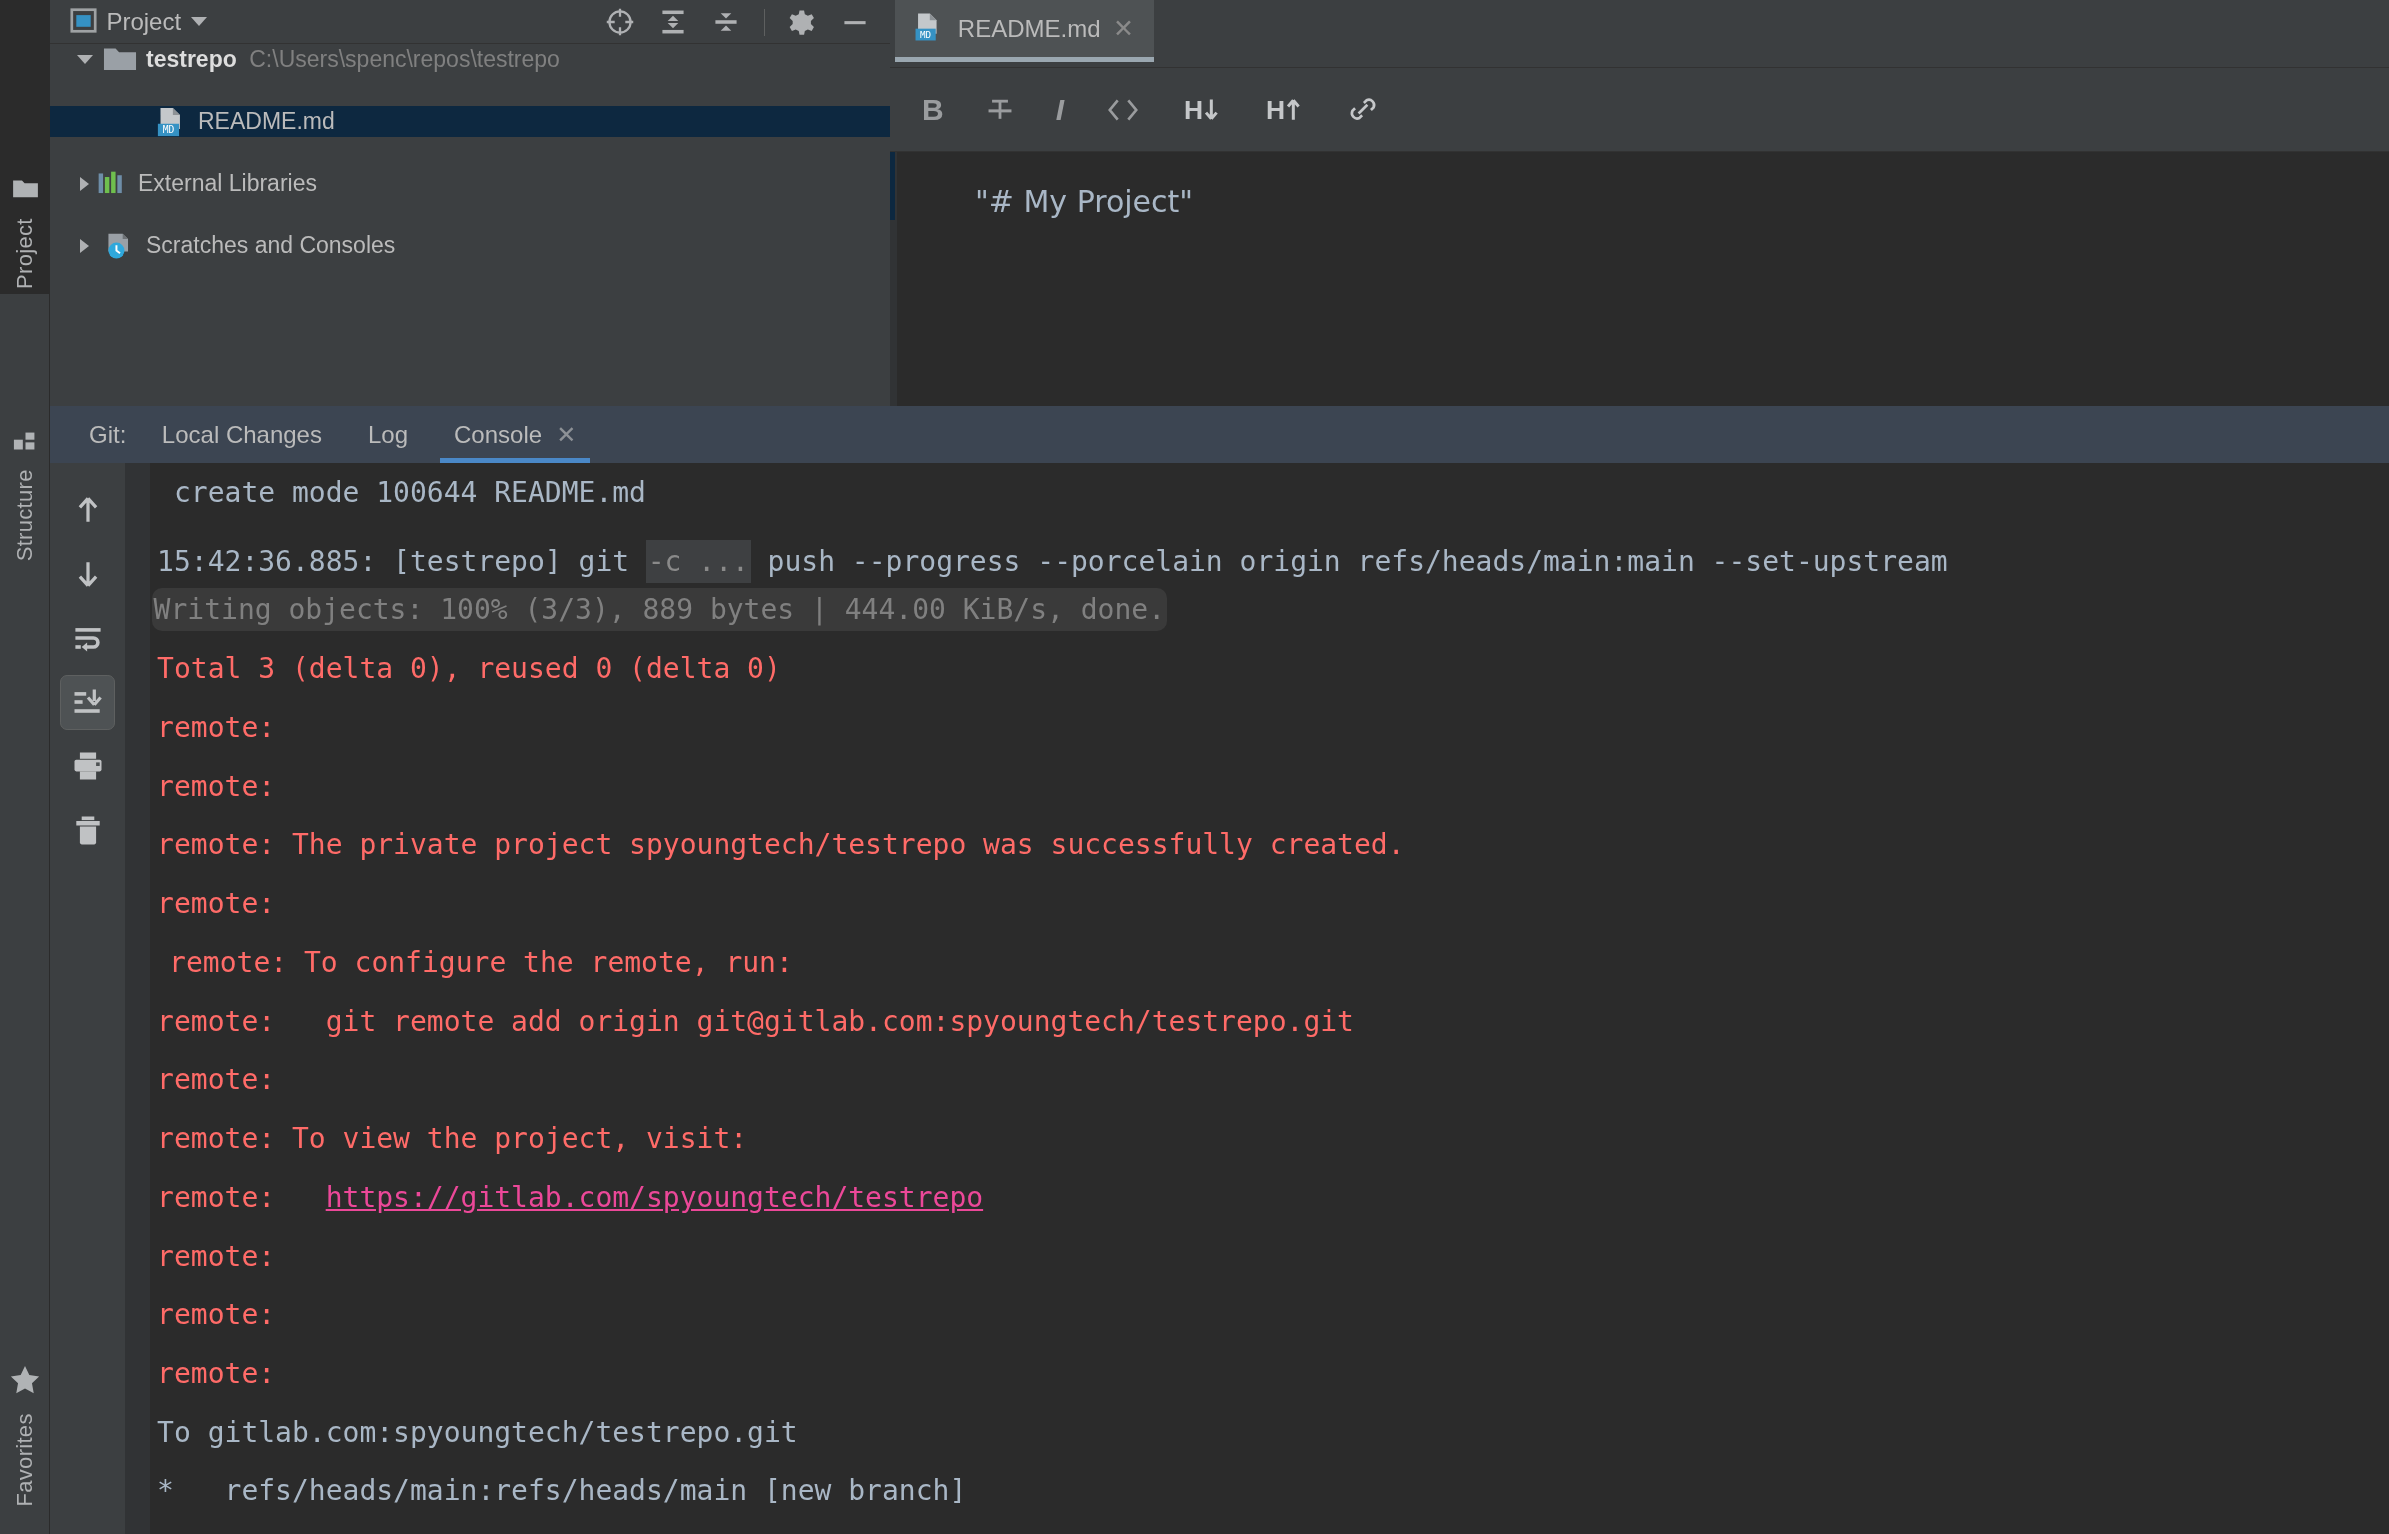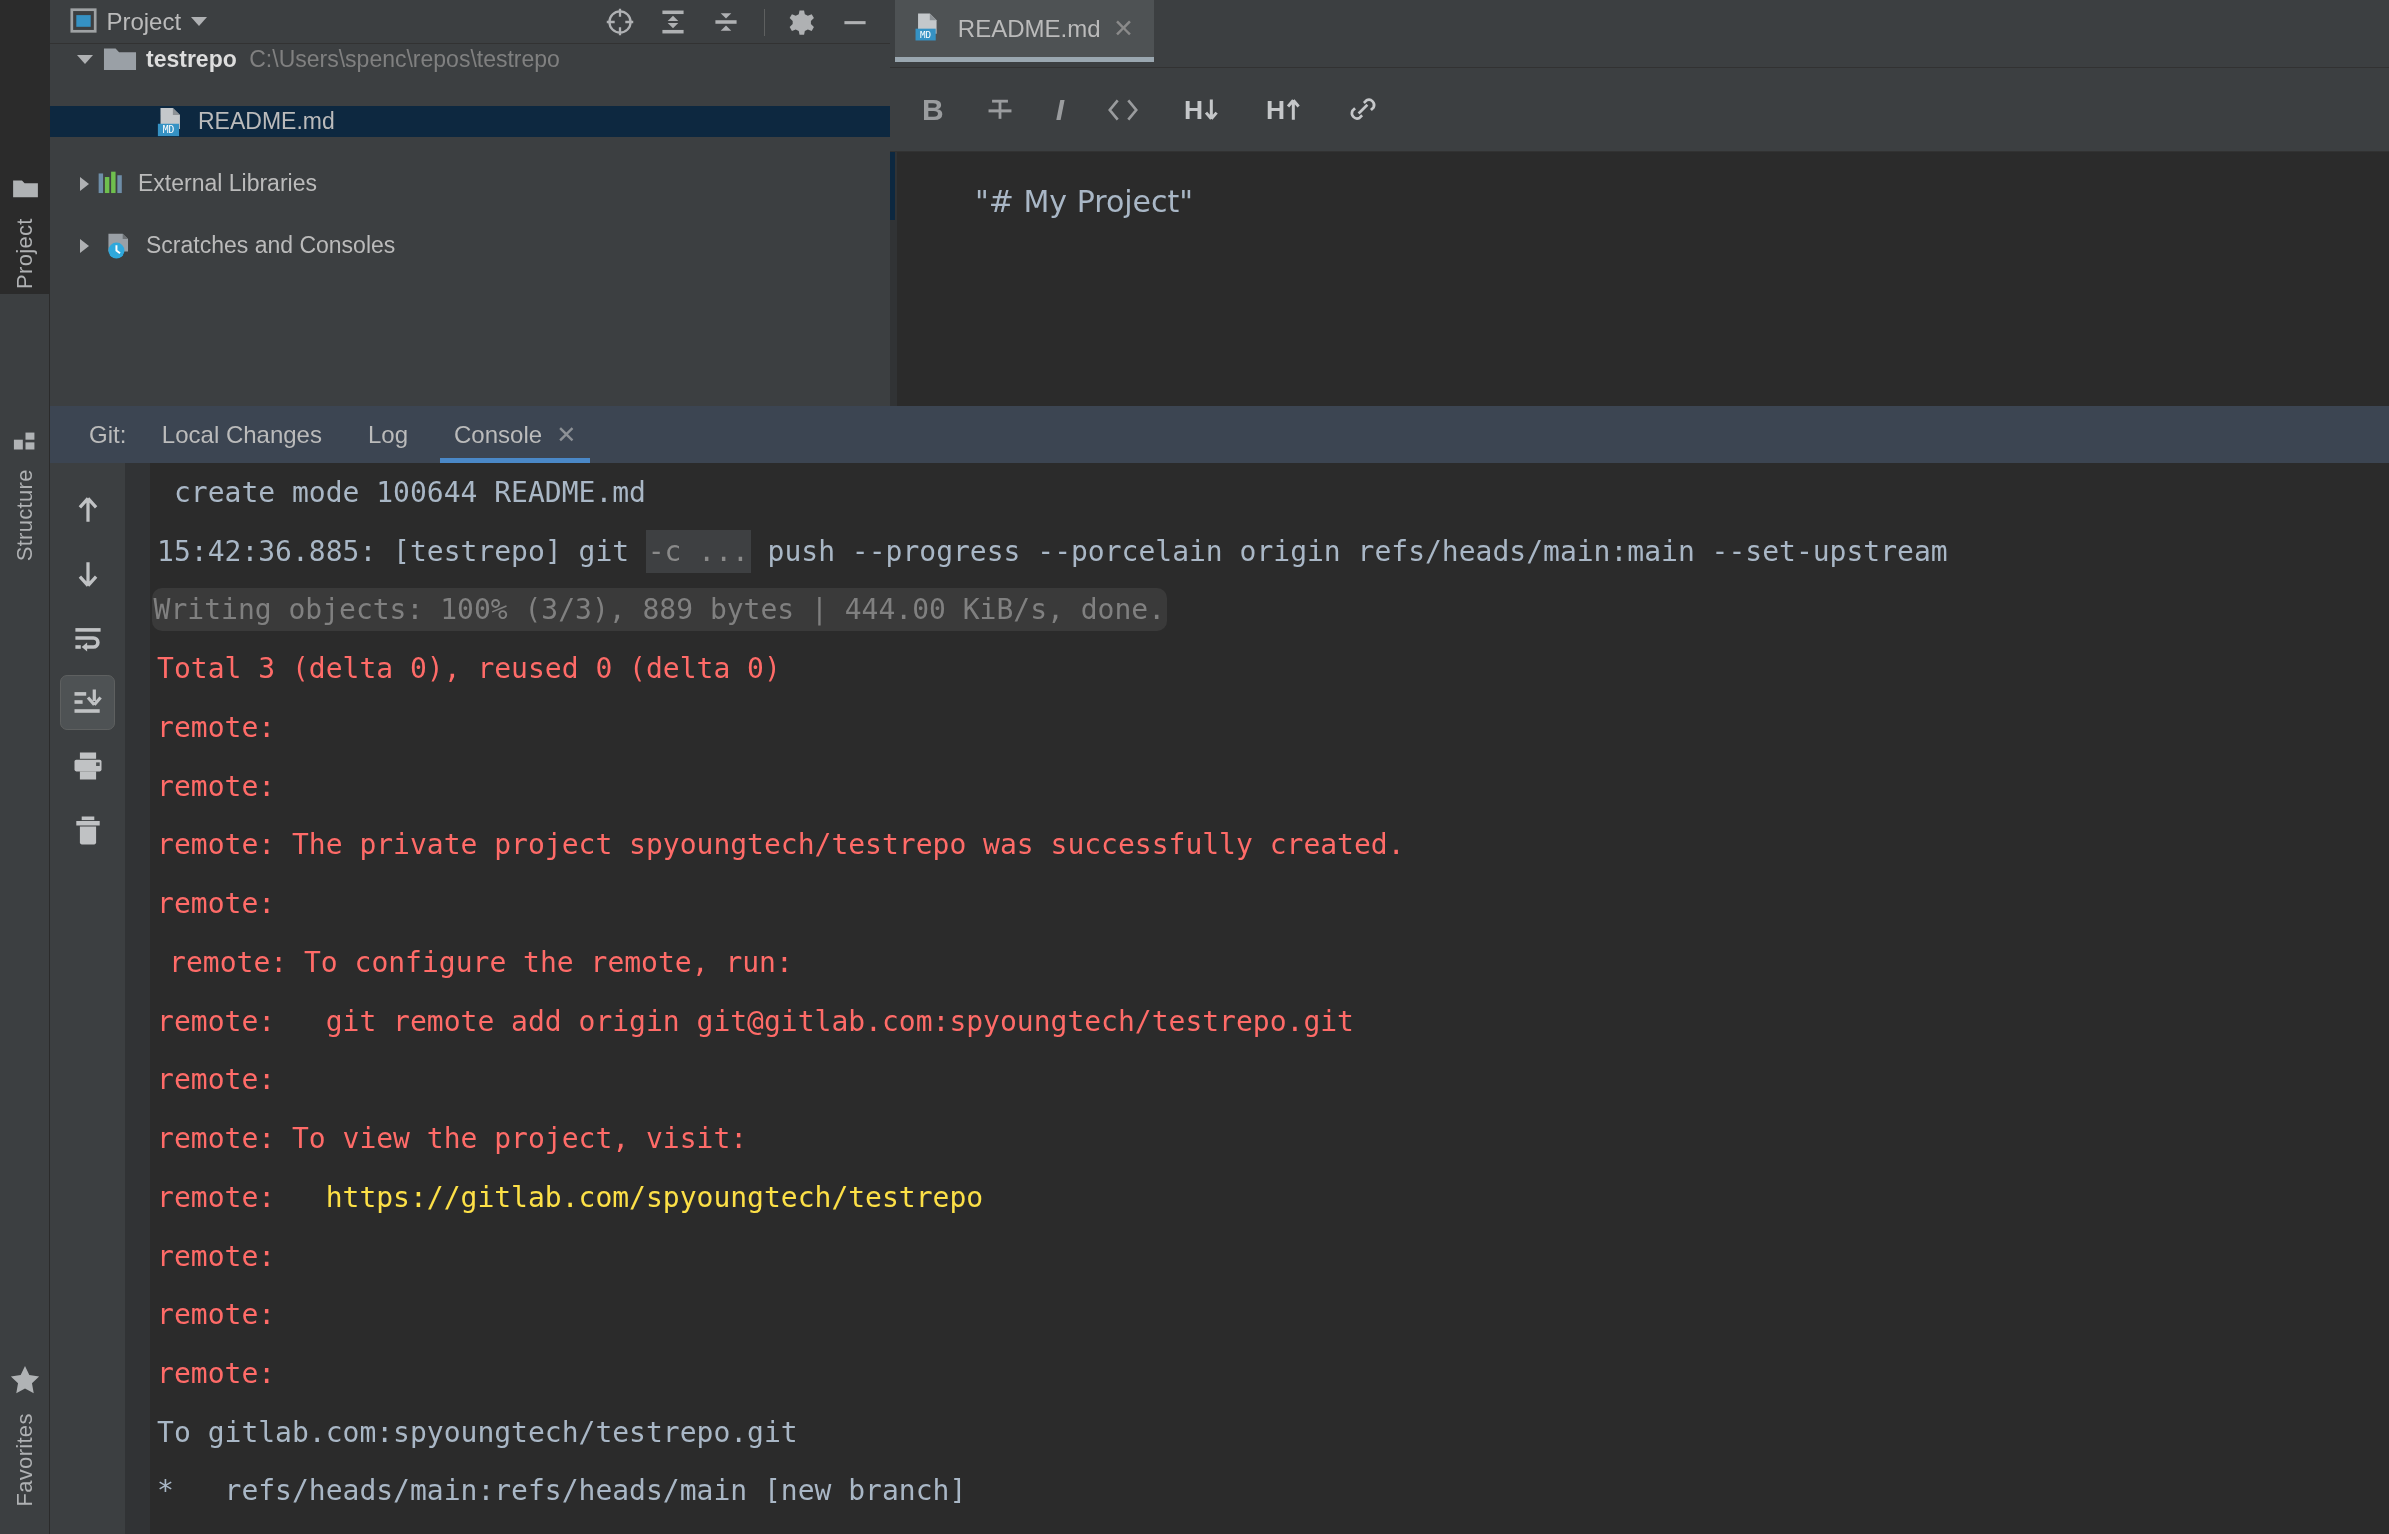--- a/index.html
+++ b/index.html
@@ -155,21 +155,21 @@
     position: relative; height: 59px; line-height: 59px;
     font-family: "DejaVu Sans Mono", monospace; font-size: 28px;
     white-space: pre; color: #A9B7C6; padding-left: 7.1px;
   }
   .cline.err { color: #FF6B68; }
   .cline.folded { color: #808080; }
   .cline.folded .fold-bg {
     background: #3A3A3A; padding: 5.3px 1.8px; border-radius: 10px;
   }
   .chip { background: #3E4042; color: #8A8A8A; padding: 5.3px 1.8px; }
-  .clink { color: #fde047; }
+  .clink { color: #ec4899; text-decoration: underline; }
 </style>
 </head>
 <body>
 
 <div id="app">
 
   <div class="rail">
     <div class="rail-btn active" style="top:0;height:294px;">
       <span class="rail-label">Project</span>
       <span class="rail-ico">
@@ -427,21 +427,21 @@
             <path d="M11 16h18v18a2 2 0 01-2 2H13a2 2 0 01-2-2z" fill="#C0C2C4"></path>
           </svg>
         </span>
       </div>
 
       <div class="console-gutter"></div>
 
       <div class="console-body">
         <div id="console-lines">
             <div class="cline" style="top: 0px; position: absolute;"> create mode 100644 README.md</div>
-            <div class="cline" style="top: 59px; position: absolute;"><span>15:42:36.885: [testrepo] git </span><span class="chip">-c ...</span><span> push --progress --porcelain origin refs/heads/main:main --set-upstream</span></div>
+            <div class="cline" style="top: 69px; position: absolute;"><span>15:42:36.885: [testrepo] git </span><span class="chip">-c ...</span><span> push --progress --porcelain origin refs/heads/main:main --set-upstream</span></div>
             <div class="cline folded" style="top: 117px; padding-left: 1.8px; position: absolute;"><span class="fold-bg">Writing objects: 100% (3/3), 889 bytes | 444.00 KiB/s, done.</span></div>
             <div class="cline err" style="top: 176px; position: absolute;">Total 3 (delta 0), reused 0 (delta 0)</div>
             <div class="cline err" style="top: 235px; position: absolute;">remote:</div>
             <div class="cline err" style="top: 294px; position: absolute;">remote:</div>
             <div class="cline err" style="top: 352px; position: absolute;">remote: The private project spyoungtech/testrepo was successfully created.</div>
             <div class="cline err" style="top: 411px; position: absolute;">remote:</div>
             <div class="cline err" style="top: 470px; position: absolute; margin-left: 12px;">remote: To configure the remote, run:</div>
             <div class="cline err" style="top: 529px; position: absolute;">remote:   git remote add origin git@gitlab.com:spyoungtech/testrepo.git</div>
             <div class="cline err" style="top: 587px; position: absolute;">remote:</div>
             <div class="cline err" style="top: 646px; position: absolute;">remote: To view the project, visit:</div>

